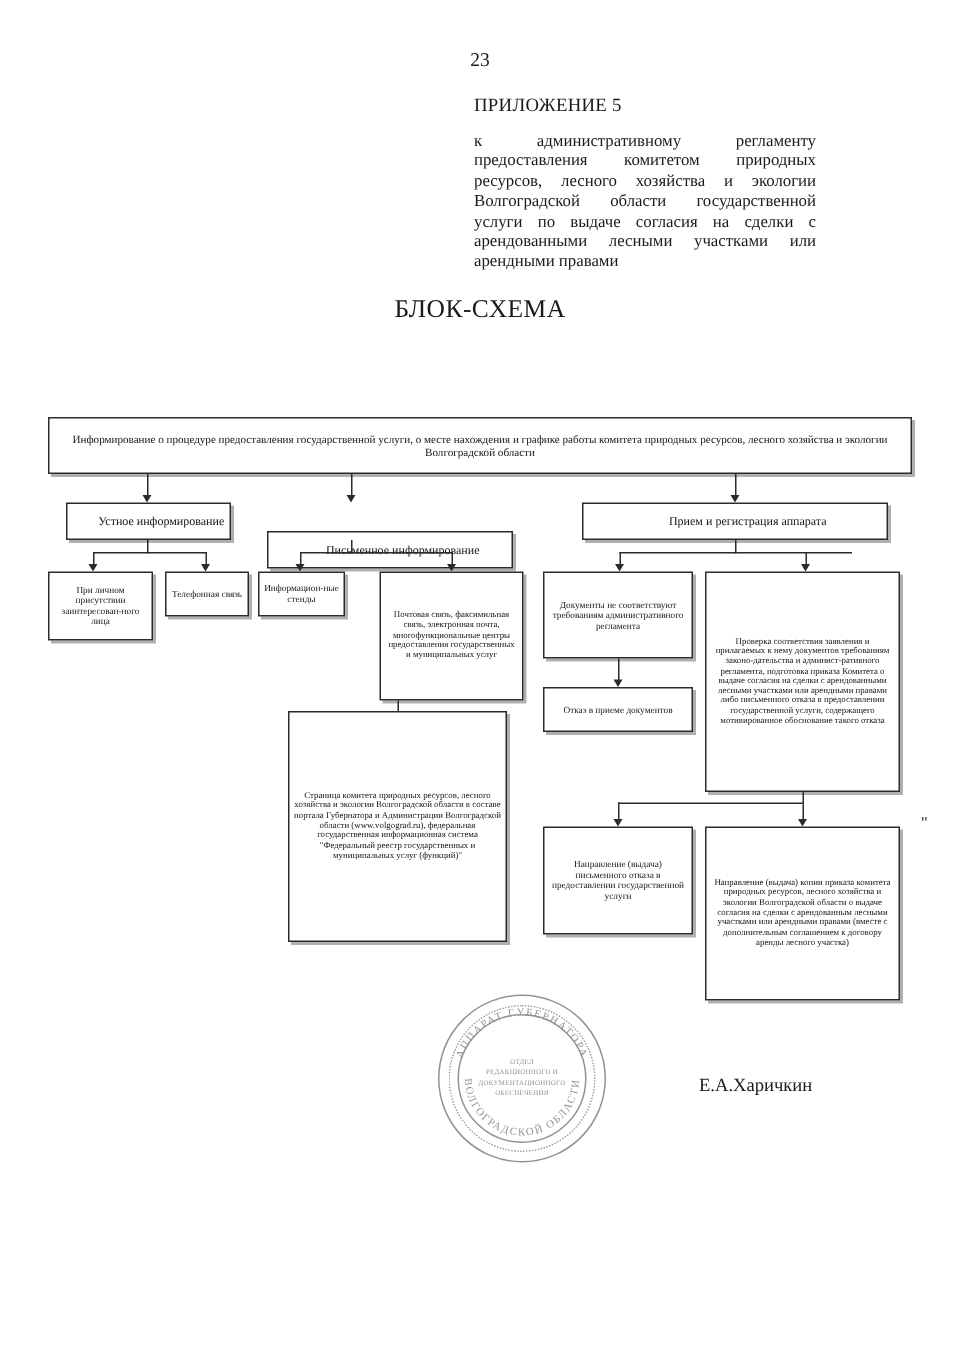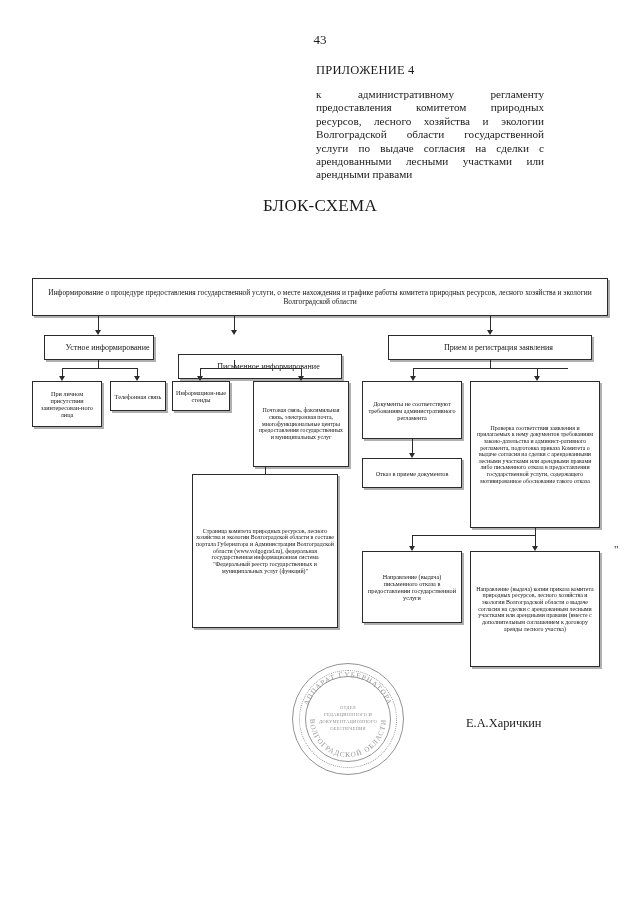--- a/index.html
+++ b/index.html
@@ -183,43 +183,43 @@
     top: 543px;
     font-size: 11px;
     color: #222;
   }
 </style>
 </head>
 <body>
 
 <div class="page">
 
-  <div class="page-number">43</div>
-
-  <div class="appendix-title">ПРИЛОЖЕНИЕ 4</div>
+  <div class="page-number">23</div>
+
+  <div class="appendix-title">ПРИЛОЖЕНИЕ 5</div>
   <div class="appendix-ref">к административному регламенту предоставления комитетом природных ресурсов, лесного хозяйства и экологии Волгоградской области государственной услуги по выдаче согласия на сделки с арендованными лесными участками или арендными правами</div>
 
   <div class="doc-title">БЛОК-СХЕМА</div>
 
   <div class="chart">
 
     <div class="node lvl0" style="left:32px; top:2px; width:576px; height:38px;">Информирование о процедуре предоставления государственной услуги, о месте нахождения и графике работы комитета природных ресурсов, лесного хозяйства и экологии Волгоградской области</div>
 
     <div class="conn v" style="left:98px; top:40px; height:15px;"></div>
     <div class="arrow" style="left:95px; top:54px;"></div>
 
     <div class="conn v" style="left:234px; top:40px; height:15px;"></div>
     <div class="arrow" style="left:231px; top:54px;"></div>
 
     <div class="conn v" style="left:490px; top:40px; height:15px;"></div>
     <div class="arrow" style="left:487px; top:54px;"></div>
 
     <div class="node lvl1" style="left:44px; top:59px; width:110px; height:25px;">Устное информирование</div>
     <div class="node lvl1" style="left:178px; top:59px; width:164px; height:25px;margin-top:19px;">Письменное информирование</div>
-    <div class="node lvl1" style="left:388px; top:59px; width:204px; height:25px;">Прием и регистрация заявления</div>
+    <div class="node lvl1" style="left:388px; top:59px; width:204px; height:25px;">Прием и регистрация аппарата</div>
 
     <div class="conn v" style="left:98px; top:84px; height:9px;"></div>
     <div class="conn h" style="left:62px; top:92px; width:76px;"></div>
     <div class="conn v" style="left:62px; top:92px; height:9px;"></div>
     <div class="arrow" style="left:59px; top:100px;"></div>
     <div class="conn v" style="left:137px; top:92px; height:9px;"></div>
     <div class="arrow" style="left:134px; top:100px;"></div>
 
     <div class="conn v" style="left:234px; top:84px; height:9px;"></div>
     <div class="conn h" style="left:200px; top:92px; width:102px;"></div>

